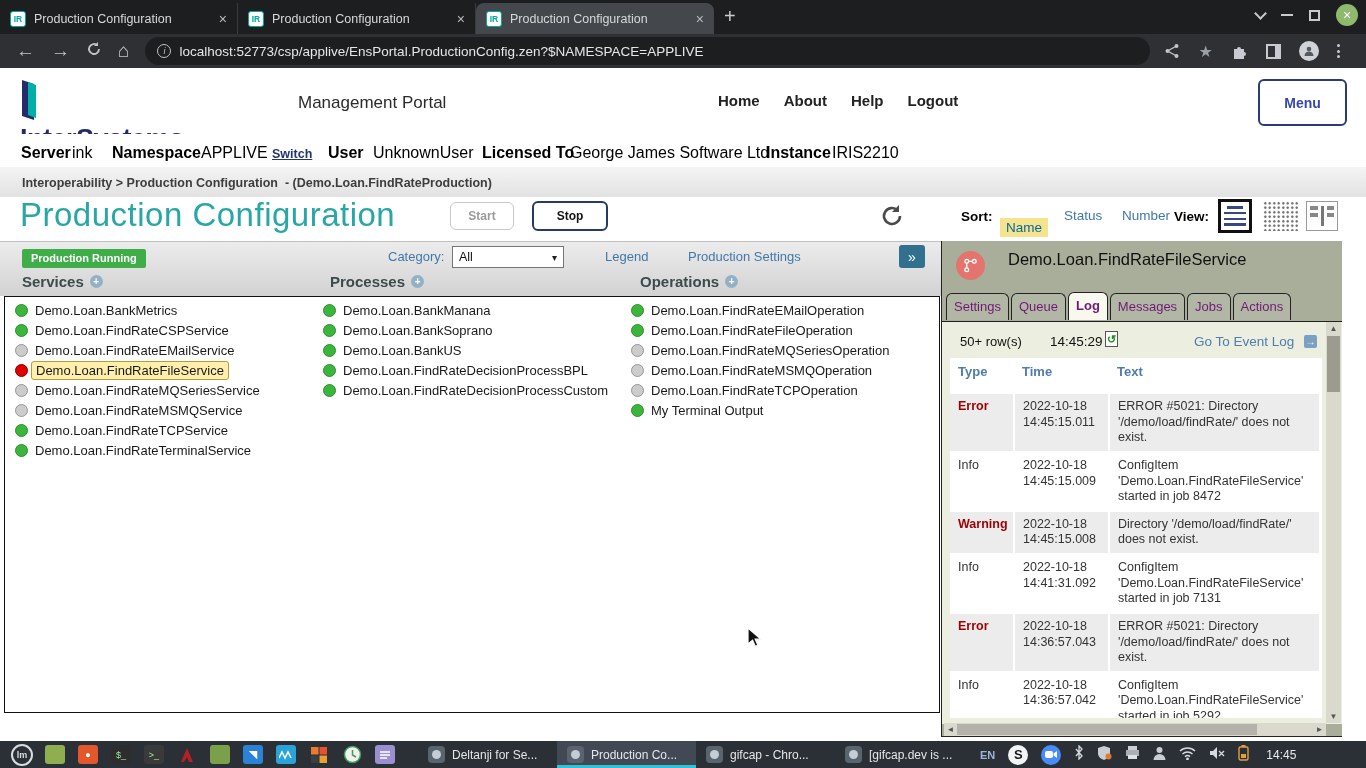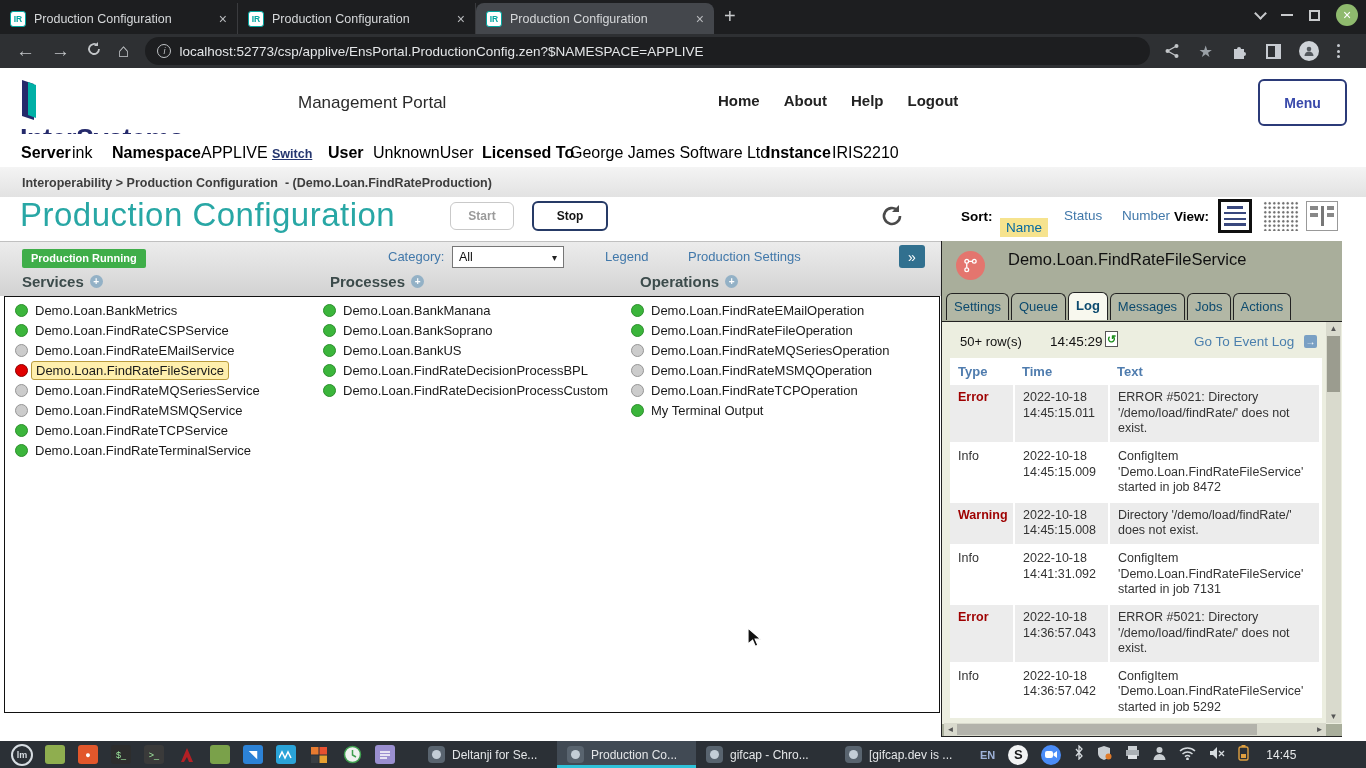--- a/index.html
+++ b/index.html
@@ -107,33 +107,33 @@
   .item .sel { background:#ffefad; border:1px solid #b99b3e; border-radius:3px; padding:1px 4px; margin-left:-4px; }
 
   
   #panel { left:941px; top:241px; width:401px; height:496px; background:#a9ae9b;
            border-left:1px solid #222; border-bottom:1px solid #222; }
   #panel-icon { left:14px; top:10px; width:29px; height:29px; border-radius:50%; background:#e4756e;
                 display:flex; align-items:center; justify-content:center; }
   #panel-title { left:66px; top:9px; font-size:16.5px; color:#101010; }
   #panel-tabs { left:4px; top:51px; display:flex; align-items:flex-end; }
   .ptab { border:1px solid #222; border-bottom:none; border-radius:6px 6px 0 0; background:#b2b7a5;
-          font-size:13px; color:#0c4a6e; padding:5px 7px 6px; margin-right:2px; }
+          font-size:13px; color:#701a75; padding:5px 7px 6px; margin-right:2px; }
   .ptab.active { background:#f8f8ee; font-weight:bold; padding-bottom:7px; }
   #panel-content { left:0; top:80px; width:400px; height:403px; background:#eceee0; border-top:1px solid #222; }
   #rowcount { left:18px; top:12px; font-size:13px; color:#111; }
   #logtime  { left:108px; top:12px; font-size:13.5px; color:#111; }
   #log-refresh { left:163px; top:9px; width:13px; height:16px; border:1px solid #555; background:#fff;
                  color:#1f8f1f; font-size:11px; line-height:14px; text-align:center; font-weight:bold;}
   #goto-log { left:252px; top:12px; font-size:13.5px; color:#4b7fad; }
   #goto-ic { left:362px; top:13px; width:13px; height:13px; background:#7aa0c4; border-radius:2px; color:#fff;
              font-size:10px; line-height:13px; text-align:center; }
   #log-table-wrap { left:8px; top:36px; width:372px; height:360px; overflow:hidden; background:#fff; }
   table { border-collapse:collapse; width:370px; table-layout:fixed; }
-  th { color:#4f7cae; font-size:13px; text-align:left; padding:6px 4px 6px 8px; background:#fff; font-weight:bold;}
+  th { color:#4f7cae; font-size:13px; text-align:left; padding:6px 4px 15px 8px; background:#fff; font-weight:bold;}
   td { font-size:12.5px; color:#333; vertical-align:top; padding:5px 4px 5px 8px;
        border-bottom:2px solid #fff; border-right:2px solid #fff; line-height:1.25; }
   col.c-type { width:64px; } col.c-time { width:95px; } col.c-text { width:211px; }
   tbody tr:nth-child(odd) td { background:#ececec; }
   td.type-error { background:#ffc0cb; color:#9e0000; font-weight:bold; }
   td.type-warning { background:#ffa200; color:#9e0000; font-weight:bold; }
   td.type-info { font-weight:normal; }
   .vscroll { left:384px; top:81px; width:15px; height:401px; background:#d9dacd; }
   .vscroll .arrow { width:15px; height:13px; color:#555; font-size:8px; text-align:center; line-height:13px; }
   .vscroll .thumb { position:absolute; top:14px; left:1px; width:13px; height:56px; background:#9b9c8f; }

